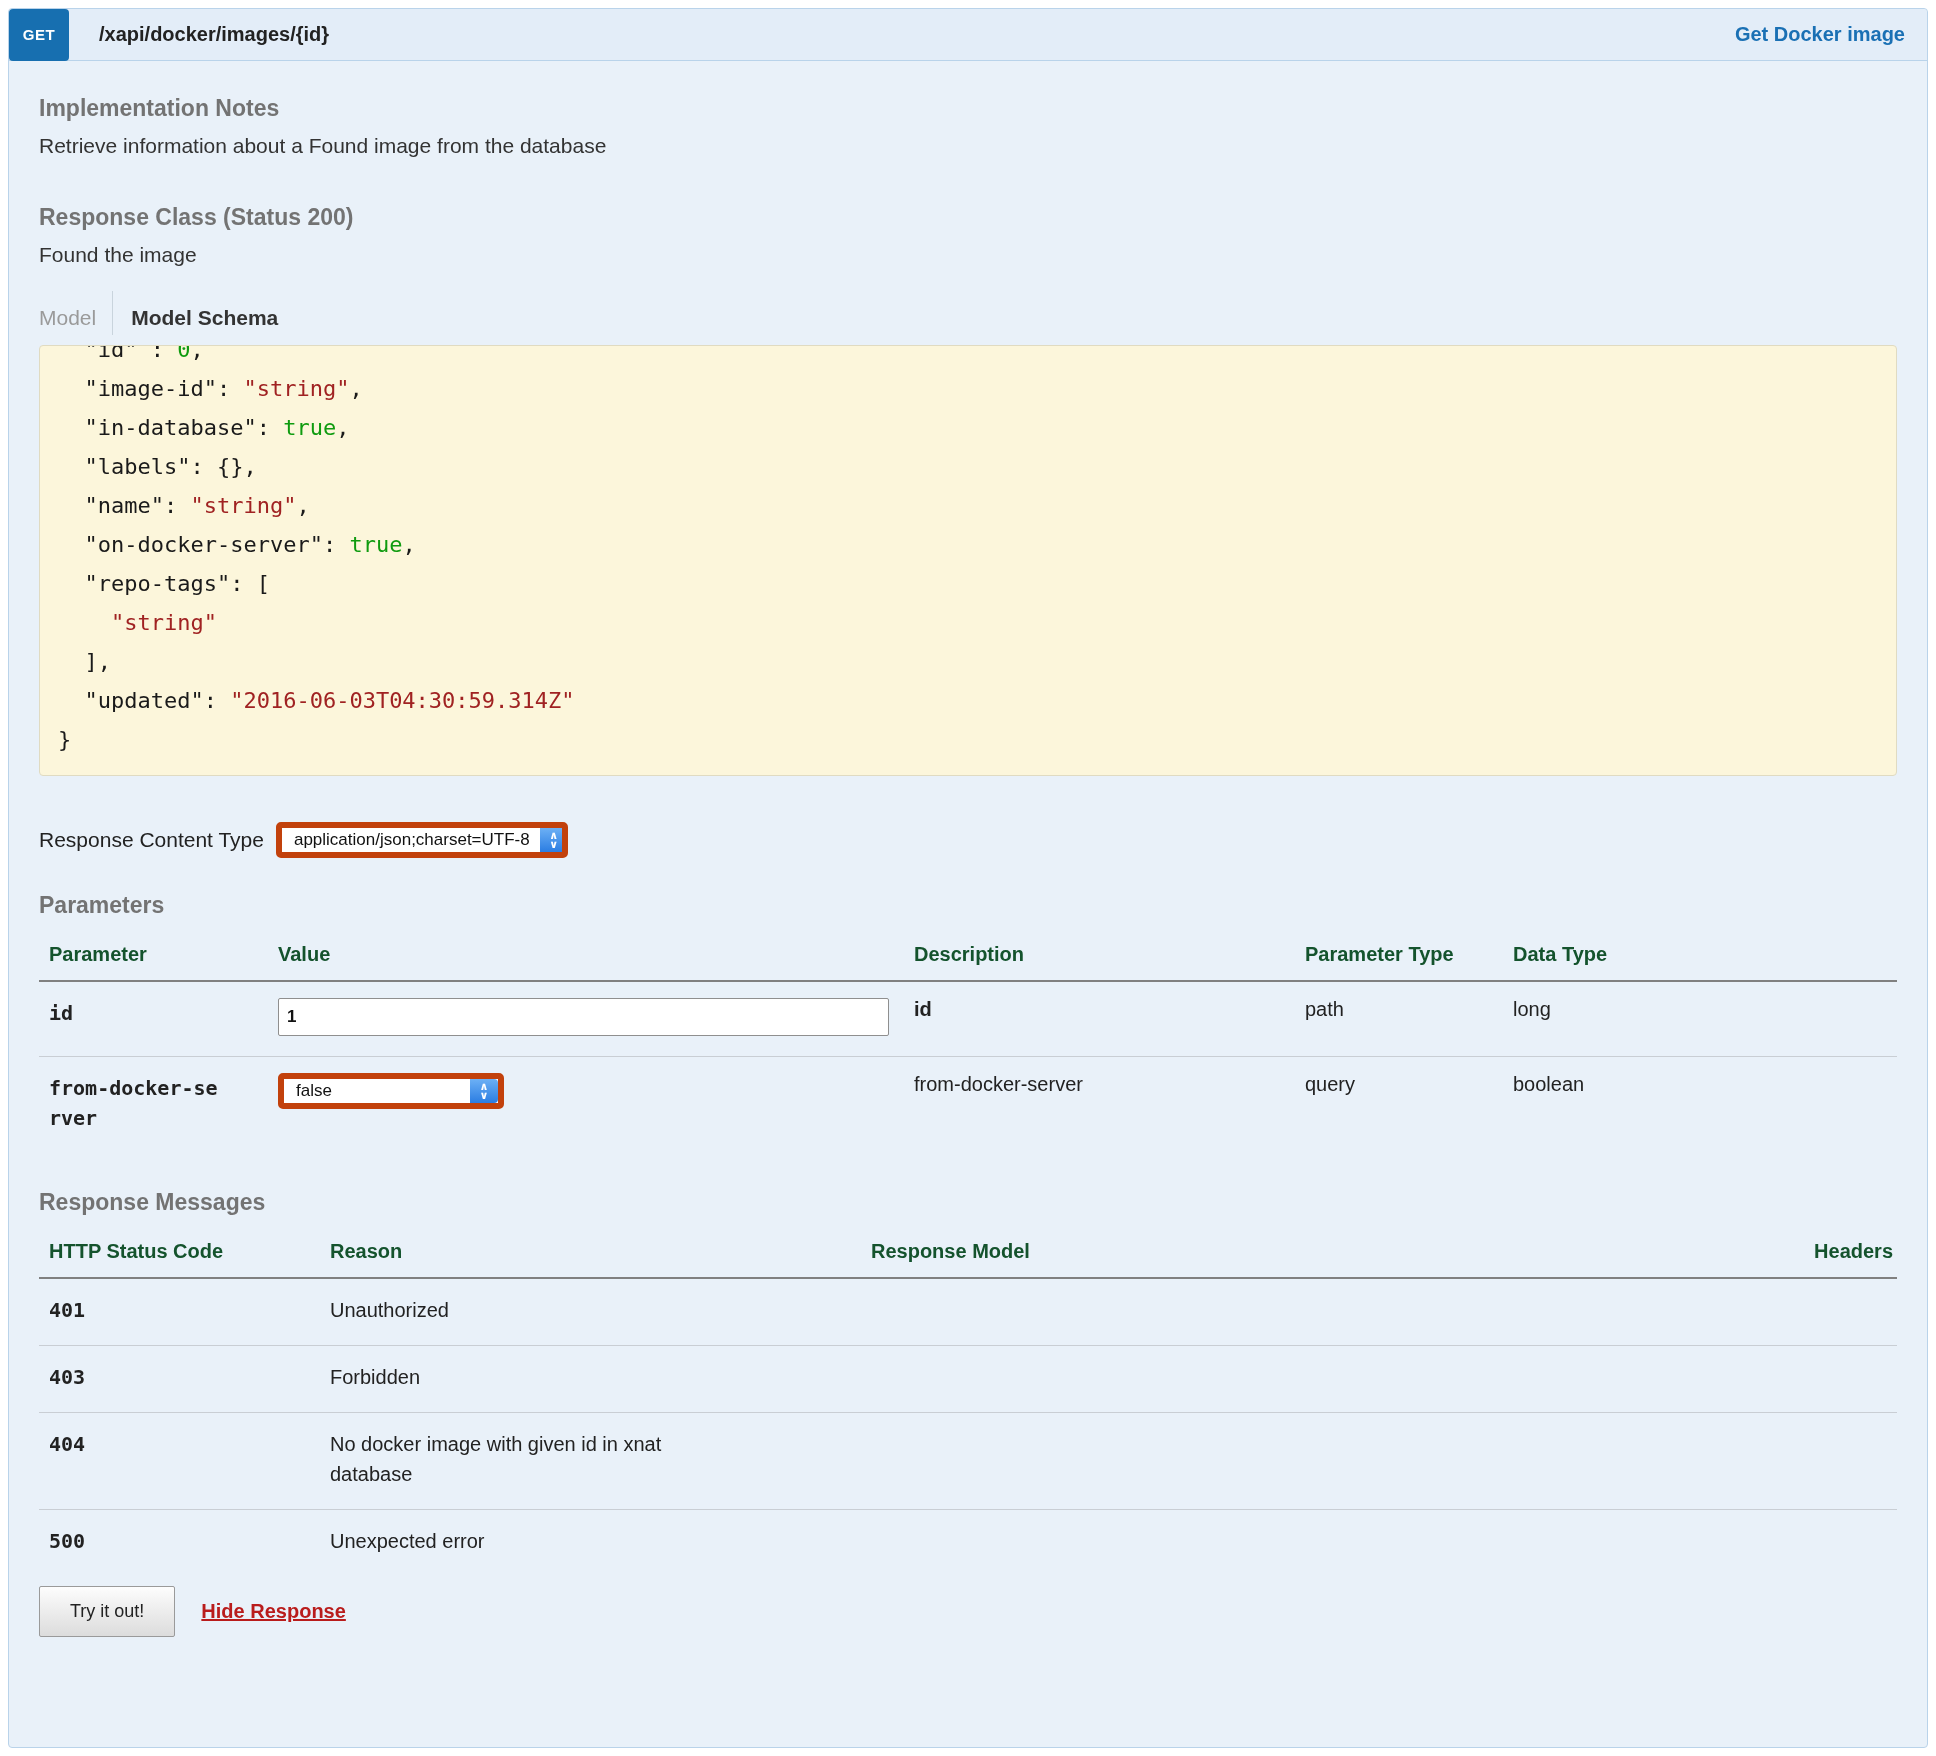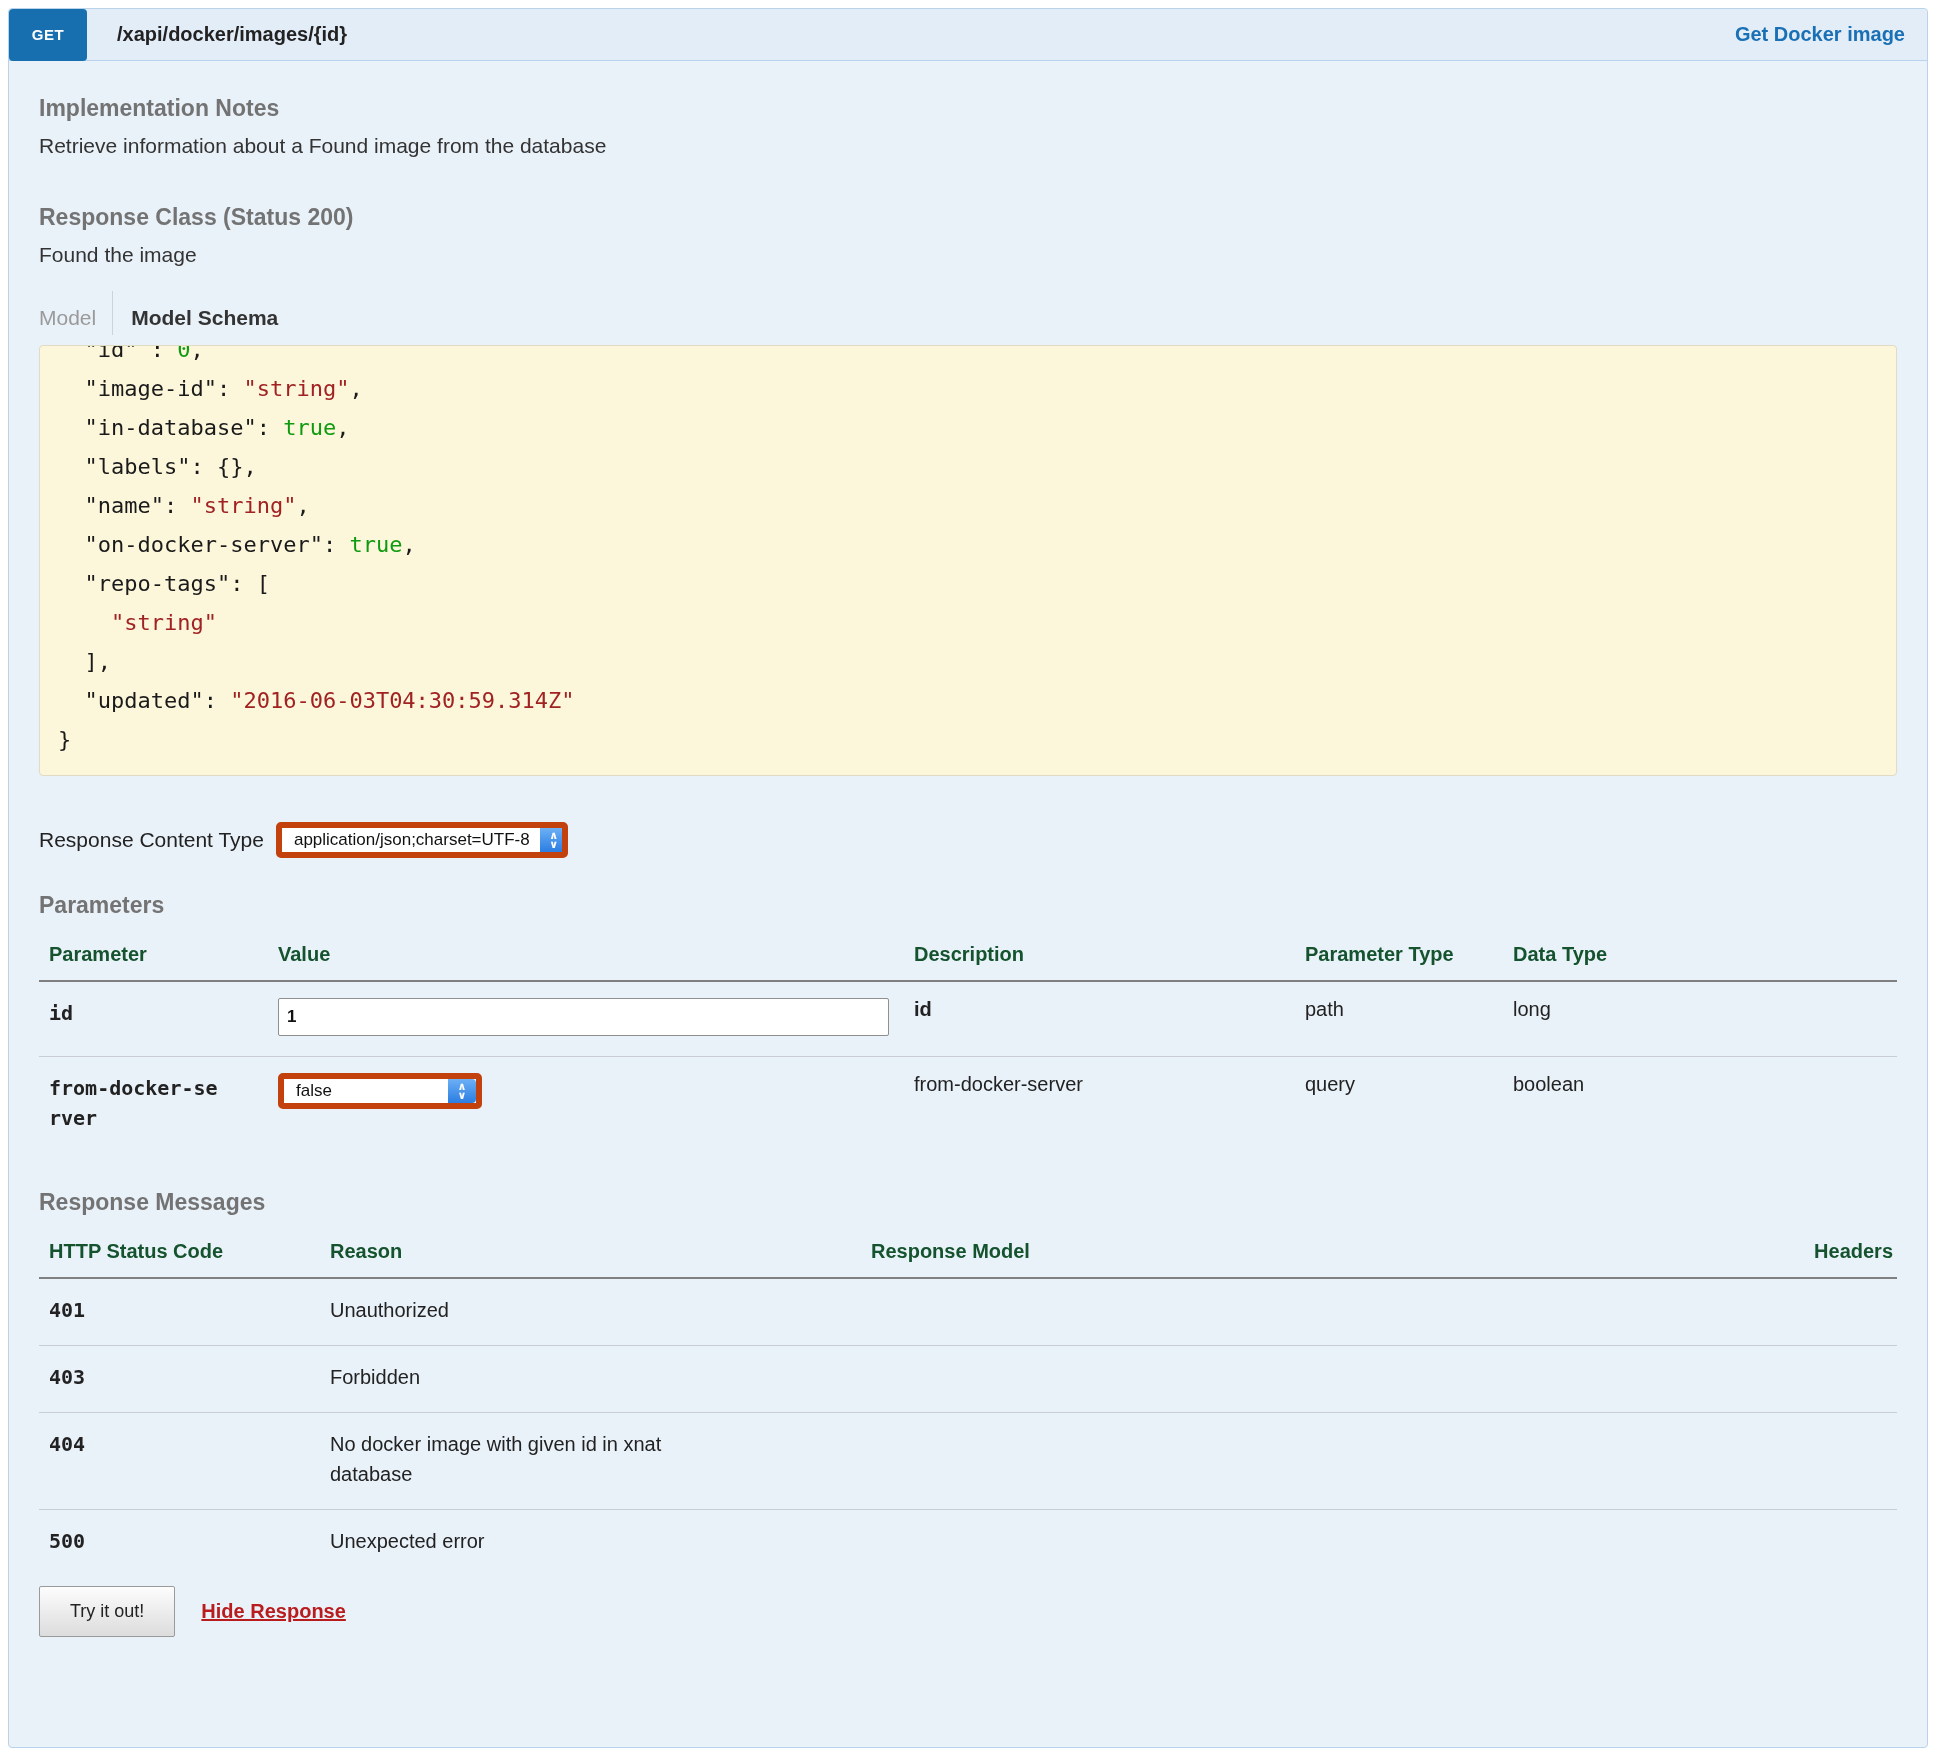--- a/index.html
+++ b/index.html
@@ -30,21 +30,21 @@
     padding-right: 22px;
   }
   .get-btn {
     background: #176fb0;
     color: #fff;
     font-weight: 700;
     font-size: 15px;
     letter-spacing: 0.5px;
     border-radius: 4px;
     height: 52px;
-    width: 78px;
+    width: 60px;
     display: flex;
     align-items: center;
     justify-content: center;
     cursor: pointer;
     flex: 0 0 auto;
   }
   .path {
     font-size: 20px;
     font-weight: 600;
     color: #222;
@@ -181,21 +181,21 @@
     height: 38px;
     border: 1px solid #8f8f8f;
     border-radius: 2px;
     background: #fff;
     font-family: "Liberation Sans", sans-serif;
     font-size: 17px;
     font-weight: 700;
     color: #111;
     padding: 0 8px;
   }
-  .param-select { width: 204px; }
+  .param-select { width: 226px; }
   
   .footer-row {
     display: flex;
     align-items: center;
     margin-top: 10px;
   }
   .try-btn {
     background: linear-gradient(#fdfdfd, #dcdcdc);
     border: 1px solid #9a9a9a;
     border-radius: 2px;

